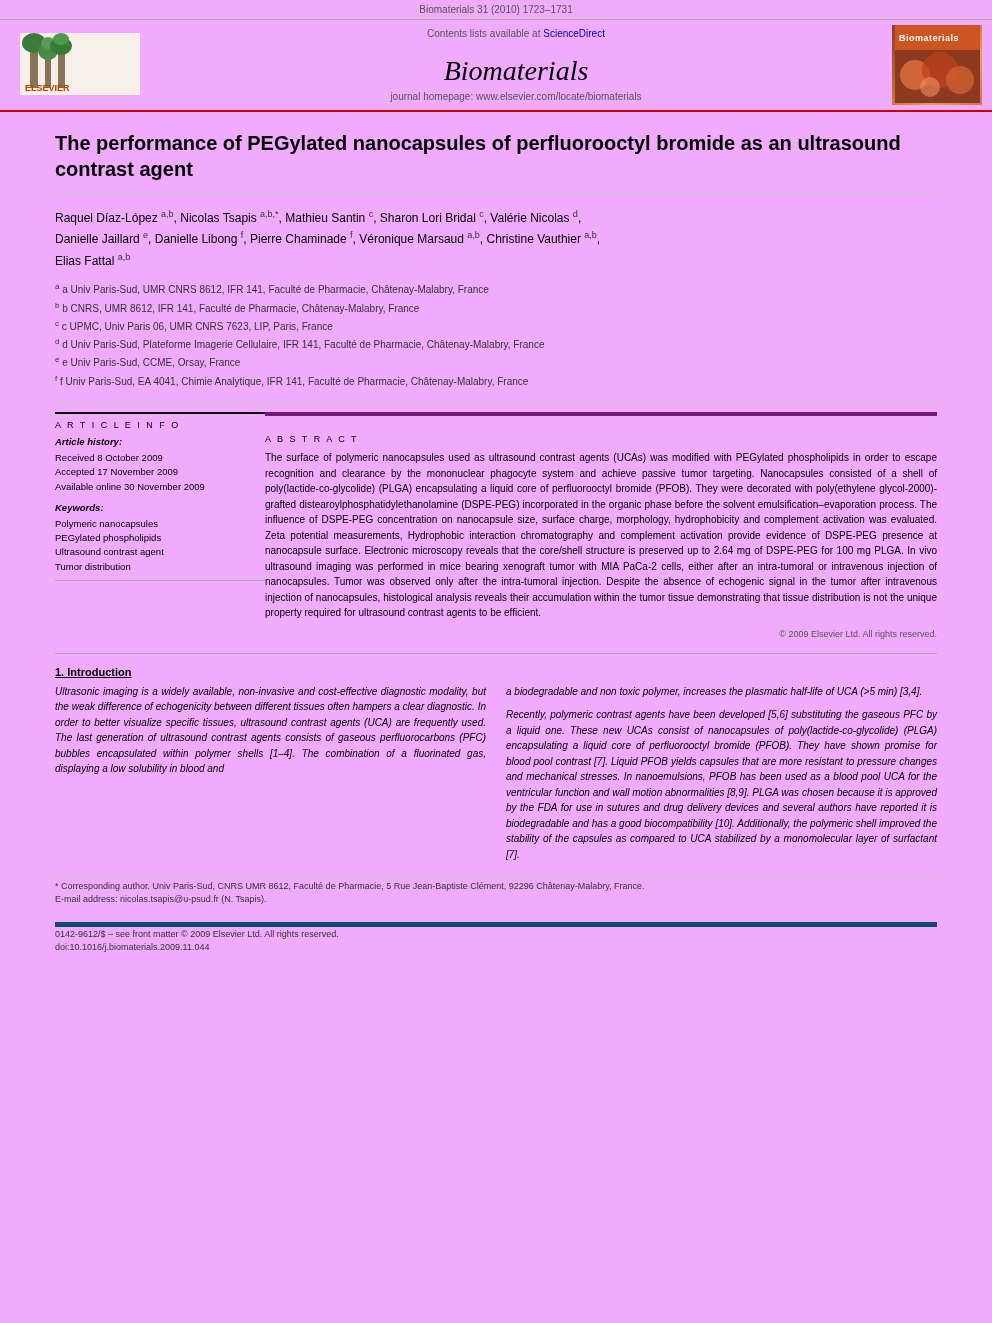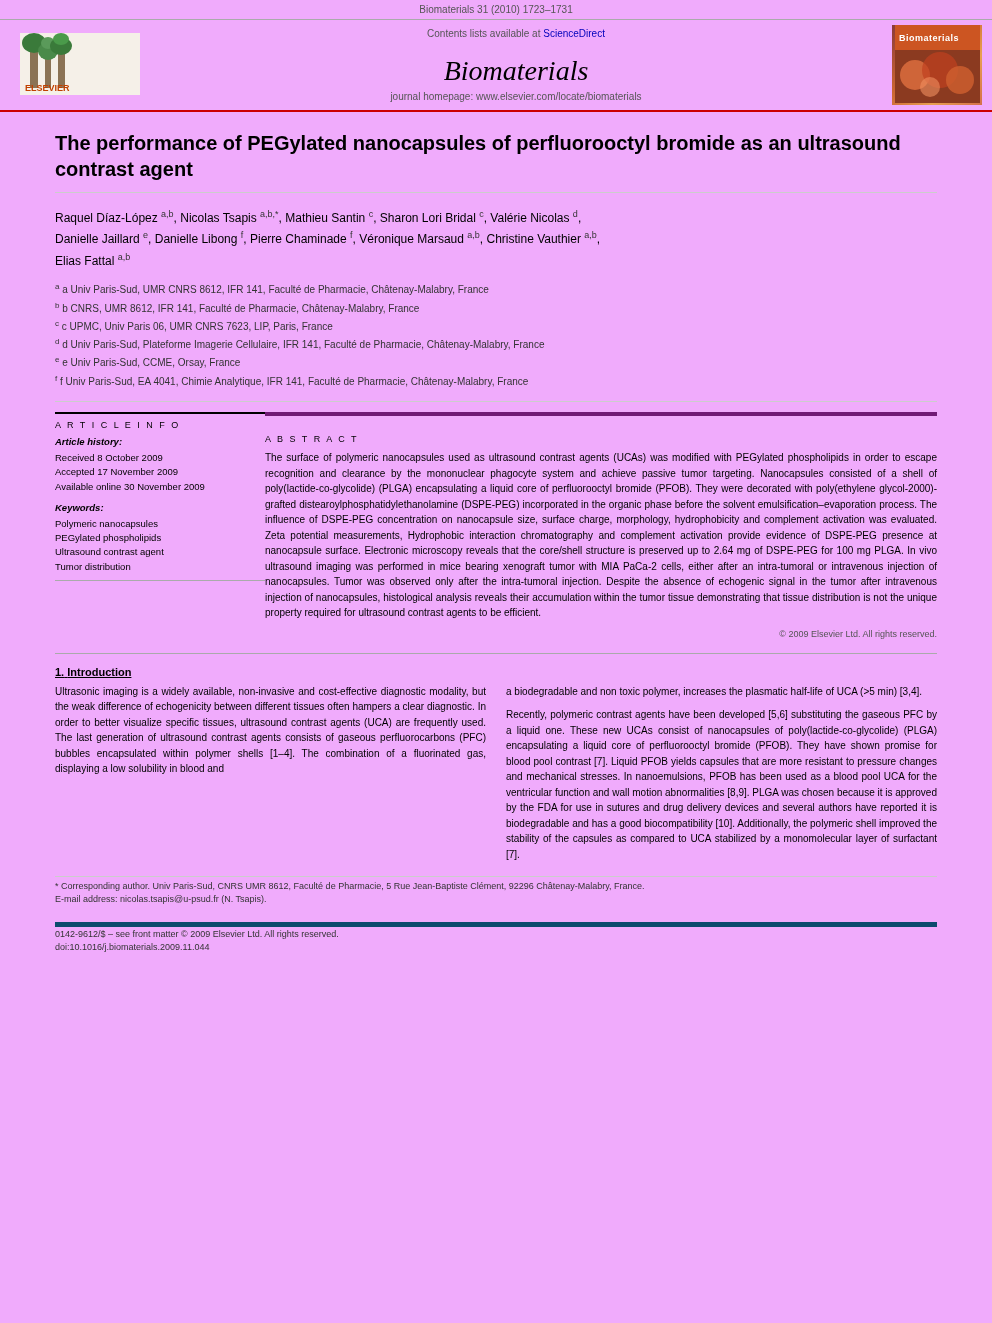--- a/index.html
+++ b/index.html
@@ -210,20 +210,21 @@
       margin: 10px 0;
     }
 
     
     .body-section {
       margin-top: 12px;
     }
     .body-two-col {
       display: flex;
       gap: 20px;
+      font-style: italic;
     }
     .body-col {
       flex: 1;
       font-size: 10px;
       font-family: Arial, sans-serif;
       color: #000;
       line-height: 1.55;
       text-align: justify;
     }
     .section-title {

